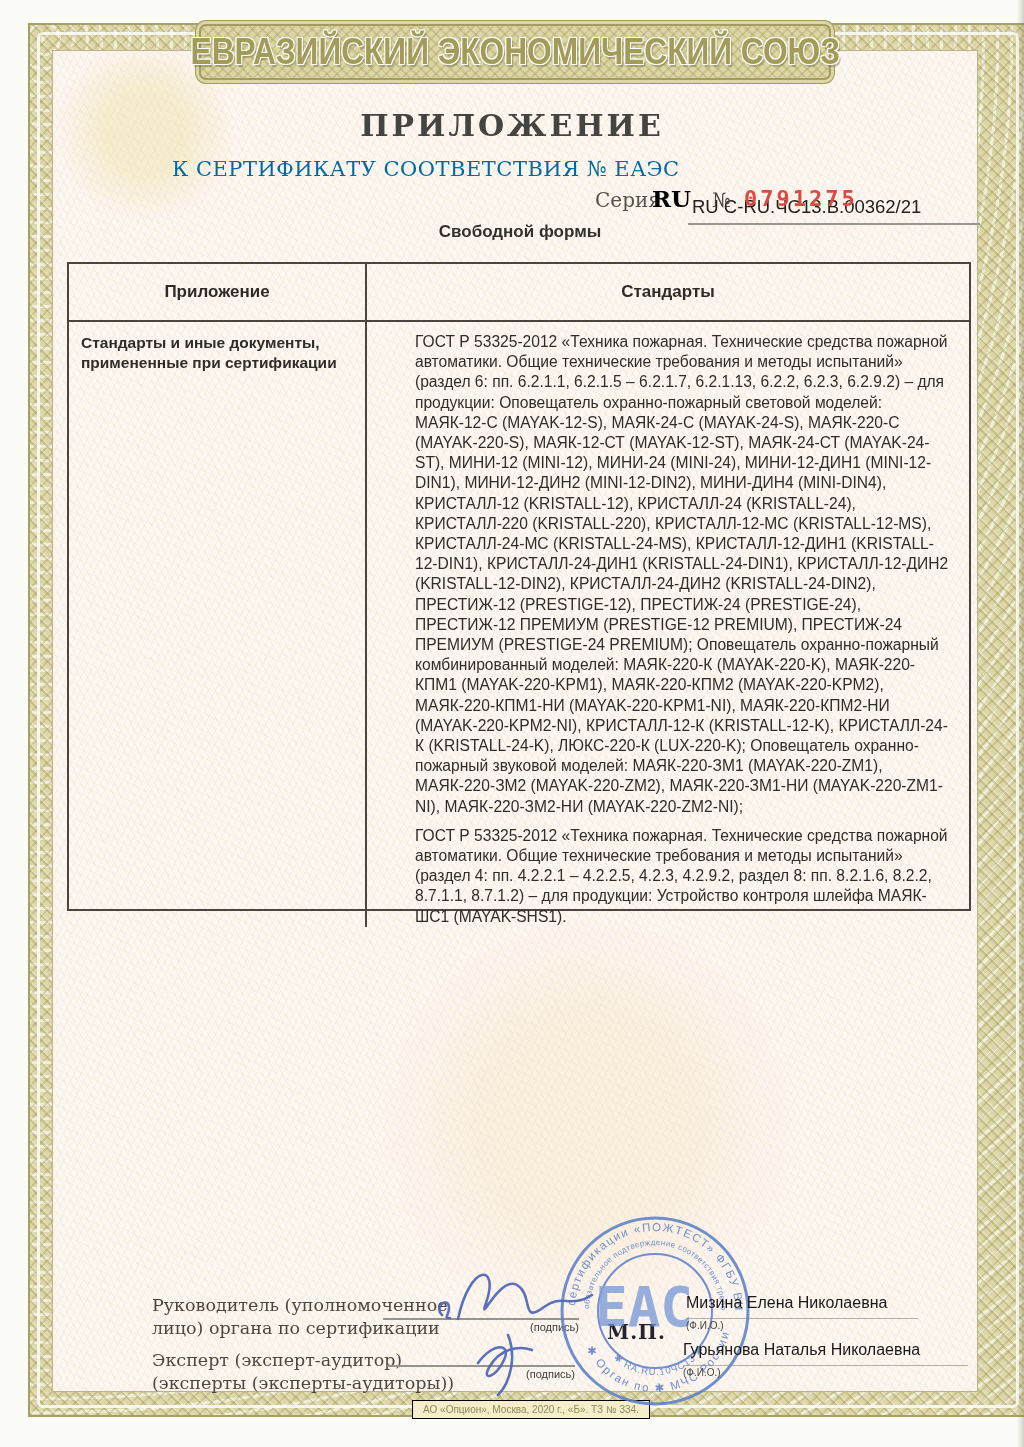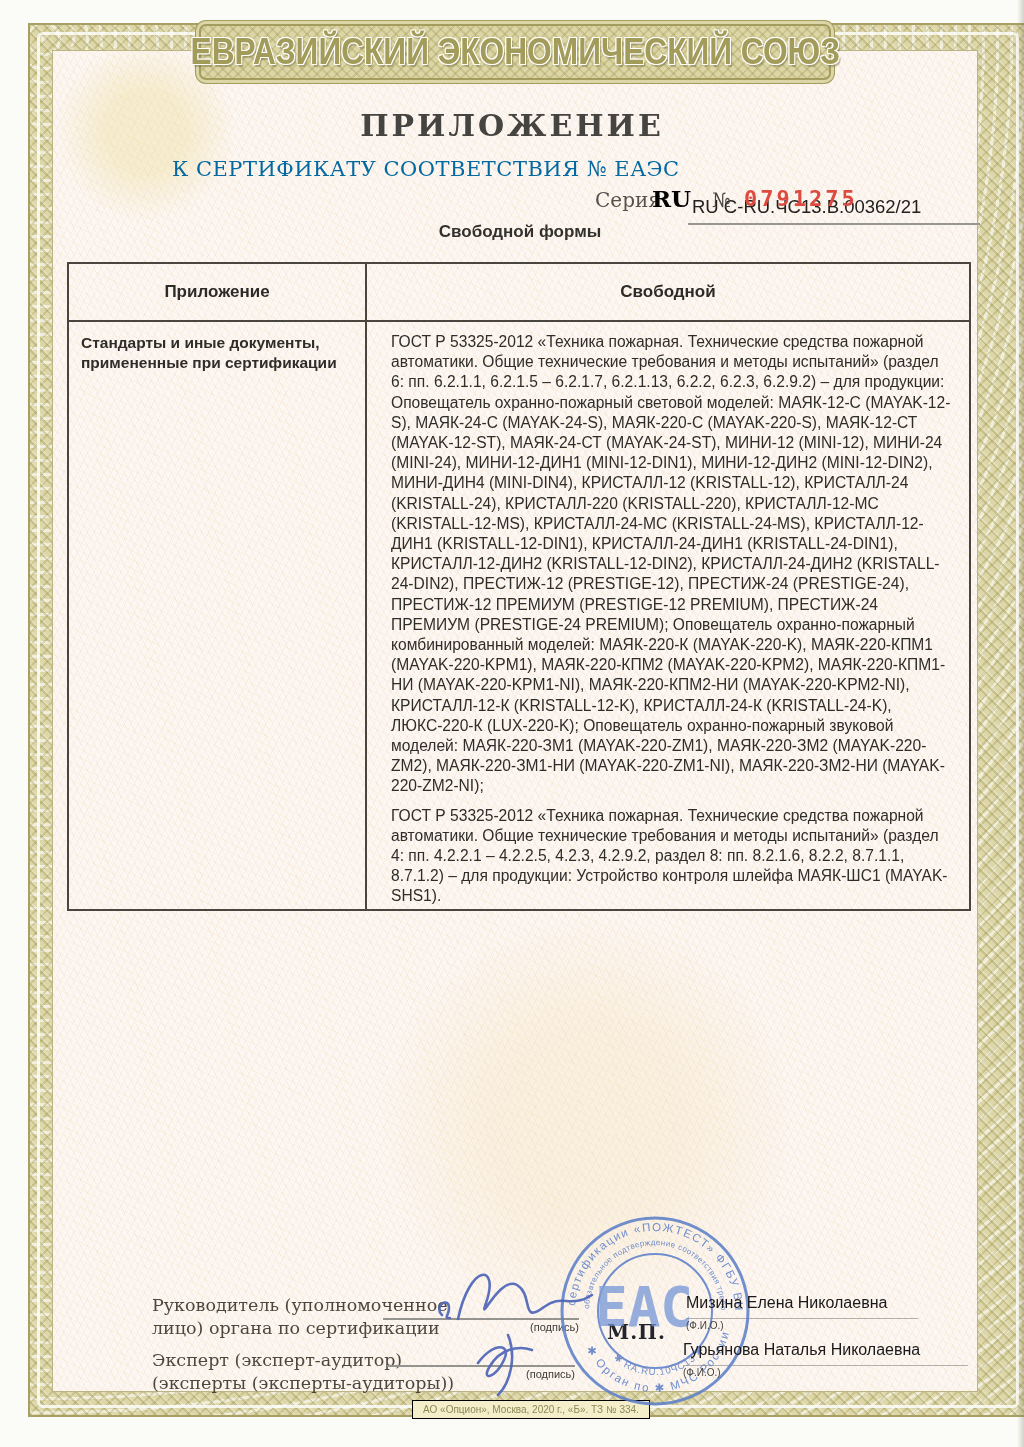--- a/index.html
+++ b/index.html
@@ -72,21 +72,21 @@
   }
   .series-label{position:absolute;left:595px;top:188px;z-index:4;font-family:"DejaVu Serif",serif;font-size:20px;color:#56524a;}
   .series-value{position:absolute;left:652px;top:185px;z-index:4;font-family:"DejaVu Serif",serif;font-weight:700;font-size:23px;color:#000000;}
   .number-sign{position:absolute;left:712px;top:188px;z-index:4;font-family:"DejaVu Serif",serif;font-size:20px;color:#49463f;}
   .serial{position:absolute;left:744px;top:186px;z-index:4;font-family:"DejaVu Sans Mono",monospace;font-weight:700;font-size:22px;letter-spacing:3px;color:#dc4a40;}
   .form-note{position:absolute;left:520px;top:222px;transform:translateX(-50%);z-index:4;font-weight:bold;font-size:17px;color:#33312c;}
   
   .doc-table{position:absolute;left:67px;top:262px;width:904px;height:649px;z-index:4;
     border:2px solid #4a463f;box-sizing:border-box;display:flex;flex-direction:column;}
   .t-head{display:flex;height:56px;border-bottom:2px solid #4a463f;flex:none;}
-  .t-body{display:flex;flex:1;}
+  .t-body{display:flex;flex:1;gap:24px;}
   .t-col1{width:298px;flex:none;border-right:2px solid #4a463f;box-sizing:border-box;}
   .t-col2{flex:1;}
   .t-head .t-col1,.t-head .t-col2{display:flex;align-items:center;justify-content:center;
     font-weight:bold;font-size:17px;color:#2d2b26;}
   .cell-annex{padding:11px 12px 0 12px;font-weight:bold;font-size:15.5px;line-height:20px;color:#2f2d28;}
   .cell-desc{padding:10px 14px 0 24px;font-size:15.6px;line-height:20.2px;color:#2f2d28;}
   .cell-desc p{margin:0 0 9px 0;}
   .cell-desc p:last-child{margin:0;}
   
   .sig-label{position:absolute;z-index:5;font-family:"DejaVu Serif",serif;font-size:17.5px;line-height:1.32;color:#4c463c;}
@@ -133,21 +133,21 @@
 <div class="cert-number">RU C-RU.ЧС13.В.00362/21</div>
 <div class="series-label">Серия</div>
 <div class="series-value">RU</div>
 <div class="number-sign">№</div>
 <div class="serial">0791275</div>
 <div class="form-note">Свободной формы</div>
 
 <div class="doc-table">
   <div class="t-head">
     <div class="t-col1">Приложение</div>
-    <div class="t-col2">Свободной</div>
+    <div class="t-col2">Стандарты</div>
   </div>
   <div class="t-body">
     <div class="t-col1 cell-annex">Стандарты и иные документы, примененные при сертификации</div>
     <div class="t-col2 cell-desc">
       <p>ГОСТ Р 53325-2012 «Техника пожарная. Технические средства пожарной автоматики. Общие технические требования и методы испытаний» (раздел 6: пп. 6.2.1.1, 6.2.1.5 – 6.2.1.7, 6.2.1.13, 6.2.2, 6.2.3, 6.2.9.2) – для продукции: Оповещатель охранно-пожарный световой моделей: МАЯК-12-С (MAYAK-12-S), МАЯК-24-С (MAYAK-24-S), МАЯК-220-С (MAYAK-220-S), МАЯК-12-СТ (MAYAK-12-ST), МАЯК-24-СТ (MAYAK-24-ST), МИНИ-12 (MINI-12), МИНИ-24 (MINI-24), МИНИ-12-ДИН1 (MINI-12-DIN1), МИНИ-12-ДИН2 (MINI-12-DIN2), МИНИ-ДИН4 (MINI-DIN4), КРИСТАЛЛ-12 (KRISTALL-12), КРИСТАЛЛ-24 (KRISTALL-24), КРИСТАЛЛ-220 (KRISTALL-220), КРИСТАЛЛ-12-МС (KRISTALL-12-MS), КРИСТАЛЛ-24-МС (KRISTALL-24-MS), КРИСТАЛЛ-12-ДИН1 (KRISTALL-12-DIN1), КРИСТАЛЛ-24-ДИН1 (KRISTALL-24-DIN1), КРИСТАЛЛ-12-ДИН2 (KRISTALL-12-DIN2), КРИСТАЛЛ-24-ДИН2 (KRISTALL-24-DIN2), ПРЕСТИЖ-12 (PRESTIGE-12), ПРЕСТИЖ-24 (PRESTIGE-24), ПРЕСТИЖ-12 ПРЕМИУМ (PRESTIGE-12 PREMIUM), ПРЕСТИЖ-24 ПРЕМИУМ (PRESTIGE-24 PREMIUM); Оповещатель охранно-пожарный комбинированный моделей: МАЯК-220-К (MAYAK-220-K), МАЯК-220-КПМ1 (MAYAK-220-KPM1), МАЯК-220-КПМ2 (MAYAK-220-KPM2), МАЯК-220-КПМ1-НИ (MAYAK-220-KPM1-NI), МАЯК-220-КПМ2-НИ (MAYAK-220-KPM2-NI), КРИСТАЛЛ-12-К (KRISTALL-12-K), КРИСТАЛЛ-24-К (KRISTALL-24-K), ЛЮКС-220-К (LUX-220-K); Оповещатель охранно-пожарный звуковой моделей: МАЯК-220-ЗМ1 (MAYAK-220-ZM1), МАЯК-220-ЗМ2 (MAYAK-220-ZM2), МАЯК-220-ЗМ1-НИ (MAYAK-220-ZM1-NI), МАЯК-220-ЗМ2-НИ (MAYAK-220-ZM2-NI);</p>
       <p>ГОСТ Р 53325-2012 «Техника пожарная. Технические средства пожарной автоматики. Общие технические требования и методы испытаний» (раздел 4: пп. 4.2.2.1 – 4.2.2.5, 4.2.3, 4.2.9.2, раздел 8: пп. 8.2.1.6, 8.2.2, 8.7.1.1, 8.7.1.2) – для продукции: Устройство контроля шлейфа МАЯК-ШС1 (MAYAK-SHS1).</p>
     </div>
   </div>
 </div>
 

